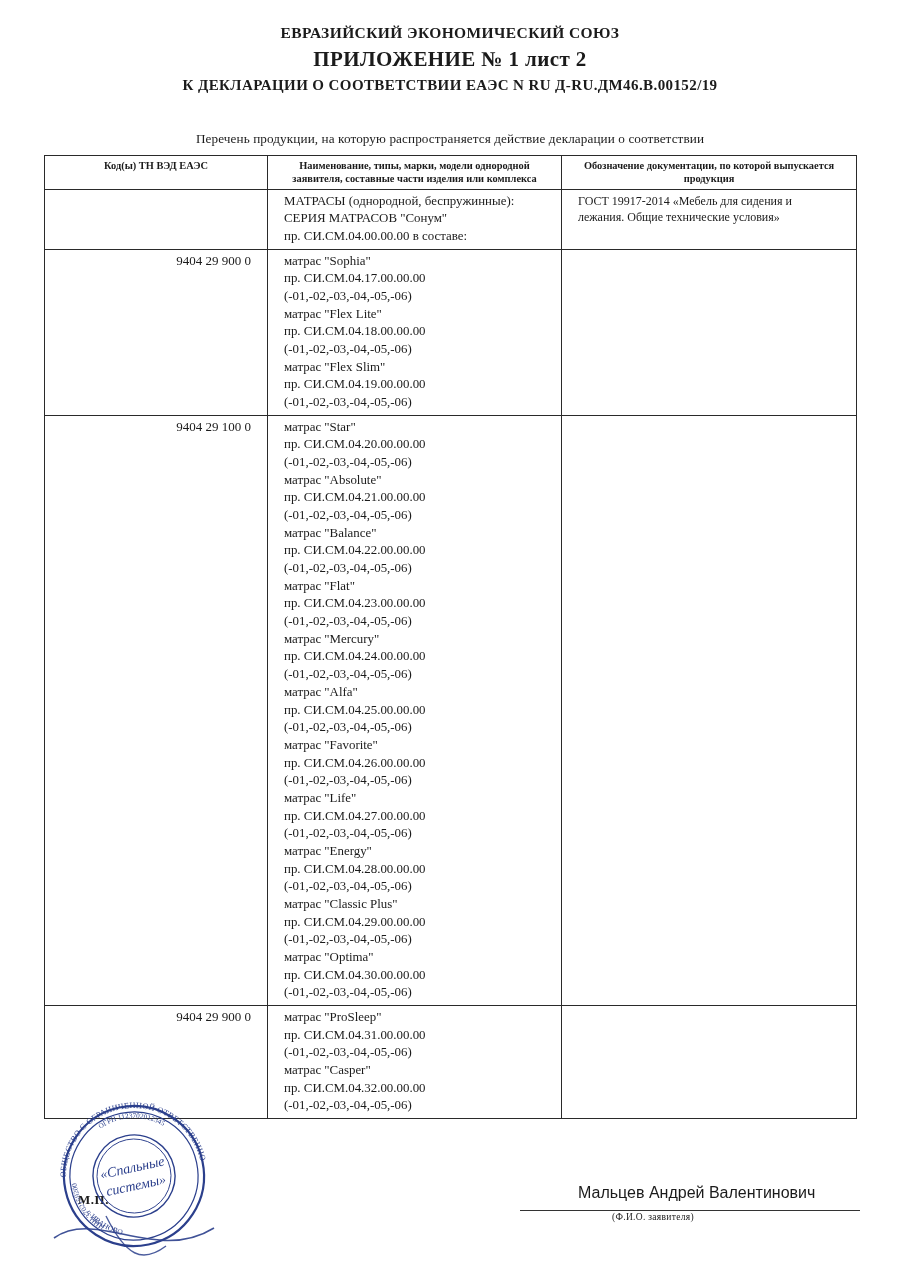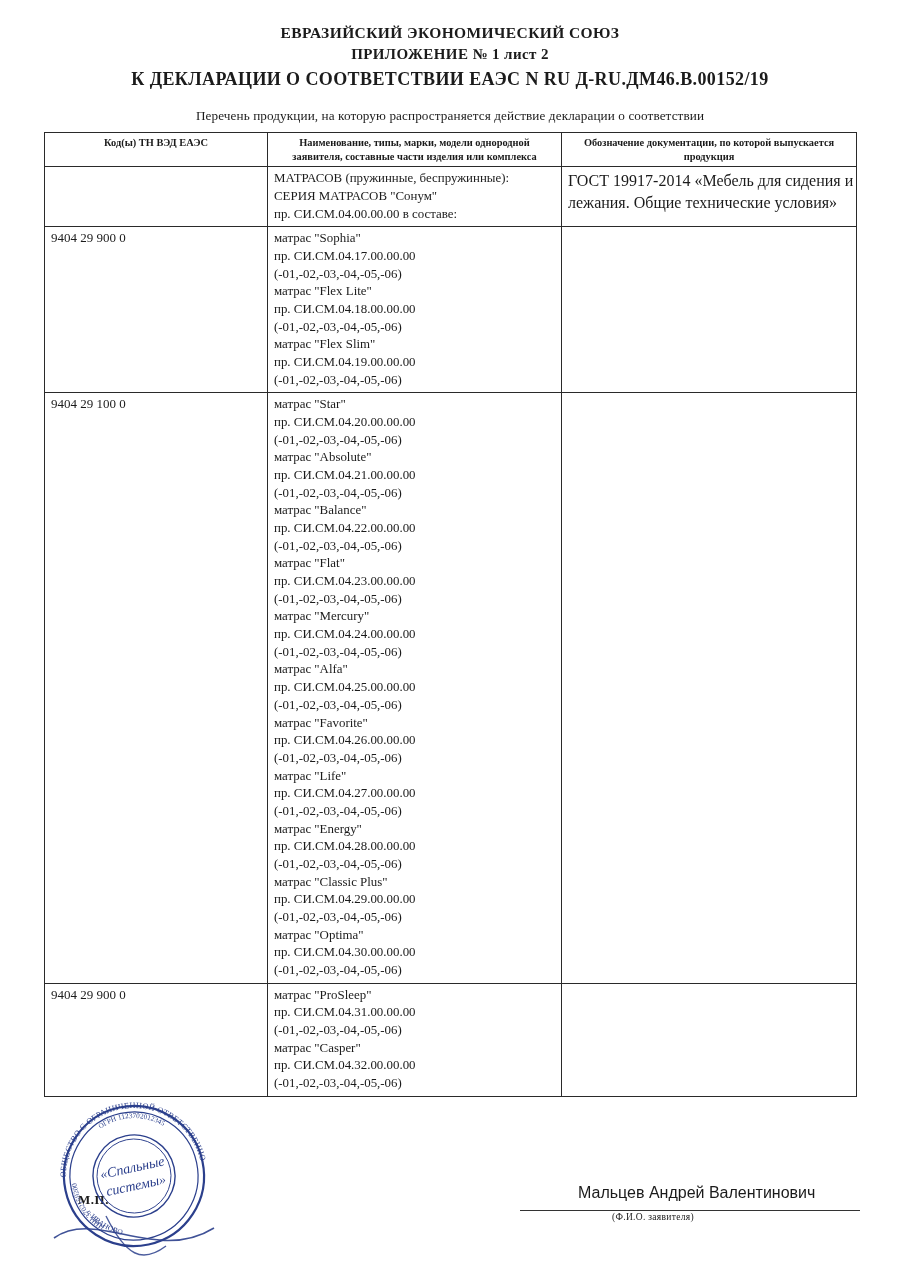--- a/index.html
+++ b/index.html
@@ -26,68 +26,69 @@
     text-align: center;
     margin-top: 4px;
   }
   .header-line {
     font-weight: bold;
     font-size: 15.5px;
     letter-spacing: 0.4px;
     line-height: 1.45;
   }
   .header-line.l1 { font-size: 15.5px; }
-  .header-line.l2 { font-size: 15px; }
-  .header-line.l3 { font-size: 18px; }
+  .header-line.l2 { font-size: 21px; }
+  .header-line.l3 { font-size: 15px; }
 
   .subtitle {
     text-align: center;
     font-size: 13.2px;
-    margin-top: 16px;
+    margin-top: 34px;
     margin-bottom: 8px;
     letter-spacing: 0.1px;
   }
 
   table.decl {
     width: 812px;
     margin: 0 auto;
     border-collapse: collapse;
     table-layout: fixed;
   }
   table.decl td, table.decl th {
     border: 1px solid #2a2a2a;
     vertical-align: top;
-    padding: 3px 6px;
+    padding: 3px 16px;
   }
   thead th {
     text-align: center;
     font-weight: bold;
     font-size: 10.4px;
     line-height: 1.3;
     padding: 6px 8px 8px 8px;
   }
   col.c1 { width: 223px; }
   col.c2 { width: 294px; }
   col.c3 { width: 295px; }
 
   td.code {
     font-size: 13px;
     font-family: "Liberation Serif", serif;
     padding-top: 6px;
     padding-left: 8px;
     white-space: nowrap;
+    text-align: right;
   }
   td.names {
     font-size: 12.9px;
     line-height: 1.37;
     padding-top: 5px;
     padding-left: 8px;
   }
   td.docs {
-    font-size: 16px;
+    font-size: 12px;
     line-height: 1.37;
     padding-top: 5px;
     padding-left: 8px;
   }
   .nm-line { white-space: pre; }
 
   
   .sign-area {
     position: absolute;
     left: 0;
@@ -161,21 +162,21 @@
       <tr>
         <th>Код(ы) ТН ВЭД ЕАЭС</th>
         <th>Наименование, типы, марки, модели однородной заявителя, составные части изделия или комплекса</th>
         <th>Обозначение документации, по которой выпускается продукция</th>
       </tr>
     </thead>
     <tbody>
       <tr>
         <td class="code"></td>
         <td class="names">
-            <div class="nm-line">МАТРАСОВ (пружинные, беспружинные):</div>
+            <div class="nm-line">МАТРАСЫ (однородной, беспружинные):</div>
             <div class="nm-line">СЕРИЯ МАТРАСОВ "Сонум"</div>
             <div class="nm-line">пр. СИ.СМ.04.00.00.00 в составе:</div>
           </td>
         <td class="docs">
             <div class="nm-line">ГОСТ 19917-2014 «Мебель для сидения и</div>
             <div class="nm-line">лежания. Общие технические условия»</div>
           </td>
       </tr>
       <tr>
         <td class="code">9404 29 900 0</td>

